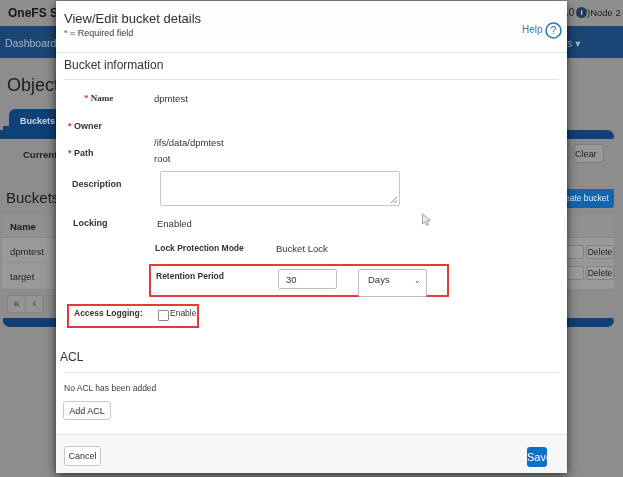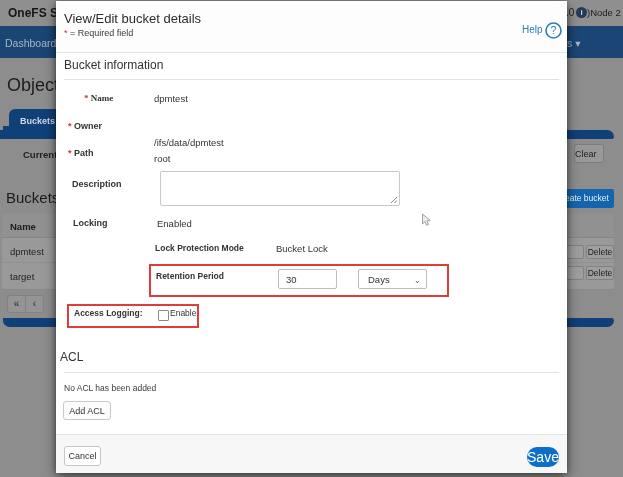--- a/index.html
+++ b/index.html
@@ -56,32 +56,32 @@
   #lname{left:28px;top:93px;font-family:Liberation Serif, serif;} #vname{left:98px;top:93px;}
   #lowner{left:12px;top:121px;} #vowner{left:98px;top:121px;margin-top:32px;}
   #lpath{left:12px;top:148px;} #vpath{left:98px;top:137px;}
   #ldesc{left:16px;top:179px;}
   #tarea{left:104px;top:170px;width:240px;height:35px;border:1px solid #c8c8c8;border-radius:2px;background:#fff;box-sizing:border-box;}
   #llock{left:17px;top:218px;} #vlock{left:101px;top:218px;}
   #llpm{left:99px;top:243px;} #vlpm{left:220px;top:243px;}
   #redbox1{left:93px;top:263px;width:300px;height:33px;border:2px solid #e03c3e;box-sizing:border-box;}
   #lret{left:100px;top:271px;}
   #inp50{left:222px;top:268px;width:59px;height:20px;border:1px solid #bdbdbd;border-radius:2px;background:#fff;font-size:9.5px;color:#333;line-height:19px;padding-left:7px;box-sizing:border-box;}
-  #seldays{left:302px;top:268px;width:69px;height:20px;border:1px solid #bdbdbd;border-radius:2px;background:#fff;font-size:9.5px;color:#333;line-height:19px;padding-left:9px;box-sizing:border-box;}
+  #seldays{left:302px;top:268px;width:69px;height:28px;border:1px solid #bdbdbd;border-radius:2px;background:#fff;font-size:9.5px;color:#333;line-height:19px;padding-left:9px;box-sizing:border-box;}
   #selchev{left:358px;top:270px;font-size:8px;color:#555;line-height:19px;}
   #redbox2{left:11px;top:303px;width:132px;height:24px;border:2px solid #e03c3e;box-sizing:border-box;}
   #llog{left:18px;top:308px;}
   #cbx{left:102px;top:309px;width:9px;height:9px;border:1px solid #8a8a8a;border-radius:1px;background:#fff;}
   #venable{left:114px;top:308px;font-size:8.5px;}
   #sect2{left:4px;top:350px;}
   #noacl{left:8px;top:383px;font-size:8.5px;color:#3c3c3c;}
   #btnaddacl{left:7px;top:400px;width:48px;height:19px;background:#fcfcfc;border:1px solid #c8c8c8;border-radius:3px;font-size:9px;color:#333;text-align:center;line-height:18px;box-sizing:border-box;}
   #mfoot{position:absolute;left:0;top:433px;width:100%;height:38px;background:#f7f7f7;border-top:1px solid #e4e4e4;}
   #btncancel{left:8px;top:11px;width:37px;height:20px;background:#fff;border:1px solid #c6c6c6;border-radius:3px;font-size:9px;color:#333;text-align:center;line-height:18px;position:absolute;box-sizing:border-box;}
-  #btnsave{left:471px;top:12px;width:32px;height:20px;background:#0e6fc8;border-radius:10px;font-size:14px;color:#fff;text-align:center;line-height:20px;position:absolute;box-sizing:border-box;}
+  #btnsave{left:471px;top:12px;width:20px;height:20px;background:#0e6fc8;border-radius:3px;font-size:11px;color:#fff;text-align:center;line-height:20px;position:absolute;box-sizing:border-box;}
 </style>
 </head>
 <body>
 <div id="screen">
 
   <div class="abs" id="topbar"></div>
   <div class="abs" id="brand">OneFS Storage Browser</div>
   <div class="abs" id="tr1">.0</div>
     <div class="abs" id="infoi">i</div>
     <div class="abs" id="tr2">)Node 2</div>

